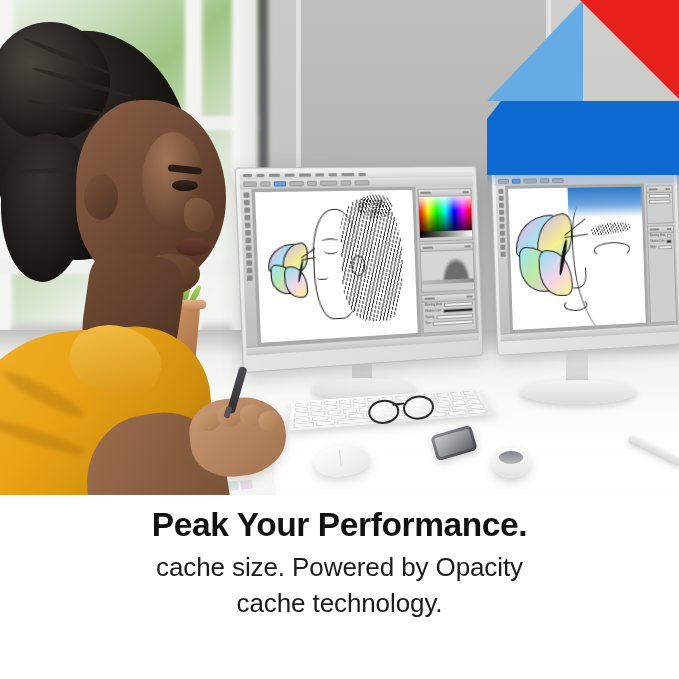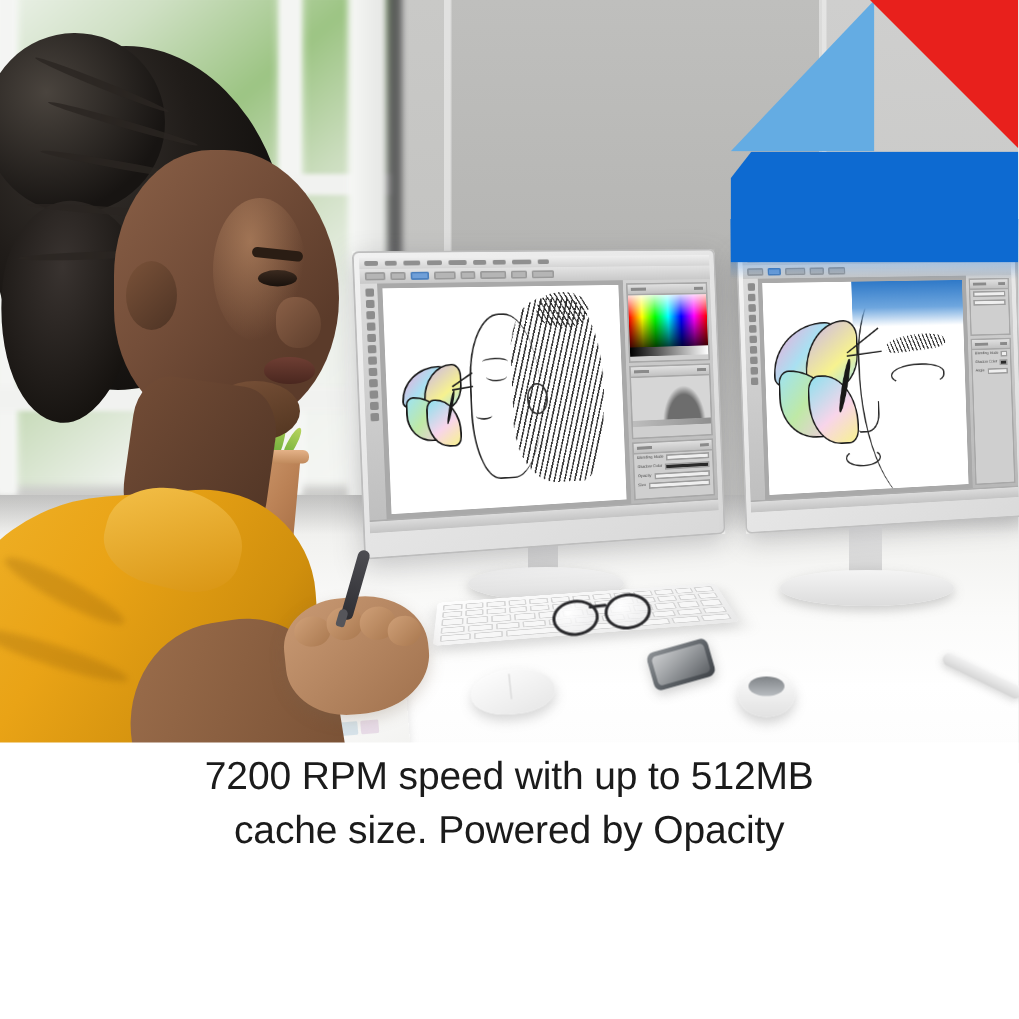--- a/index.html
+++ b/index.html
@@ -601,19 +601,20 @@
     <div class="geo">
       <div class="tri-lblue"></div>
       <div class="tri-red"></div>
       <div class="band-blue"></div>
       <div class="band-blue-fade"></div>
     </div>
 
   </div>
 
   <div class="textblock">
+    <h1 class="headline">Peak Your Performance.</h1>
     <p class="subcopy">
-      <span>7200 RPM speed with up to 512MB</span>
       <span>cache size. Powered by Opacity</span>
+      <span>cache technology.</span>
     </p>
   </div>
 
 </div>
 
 </body></html>

